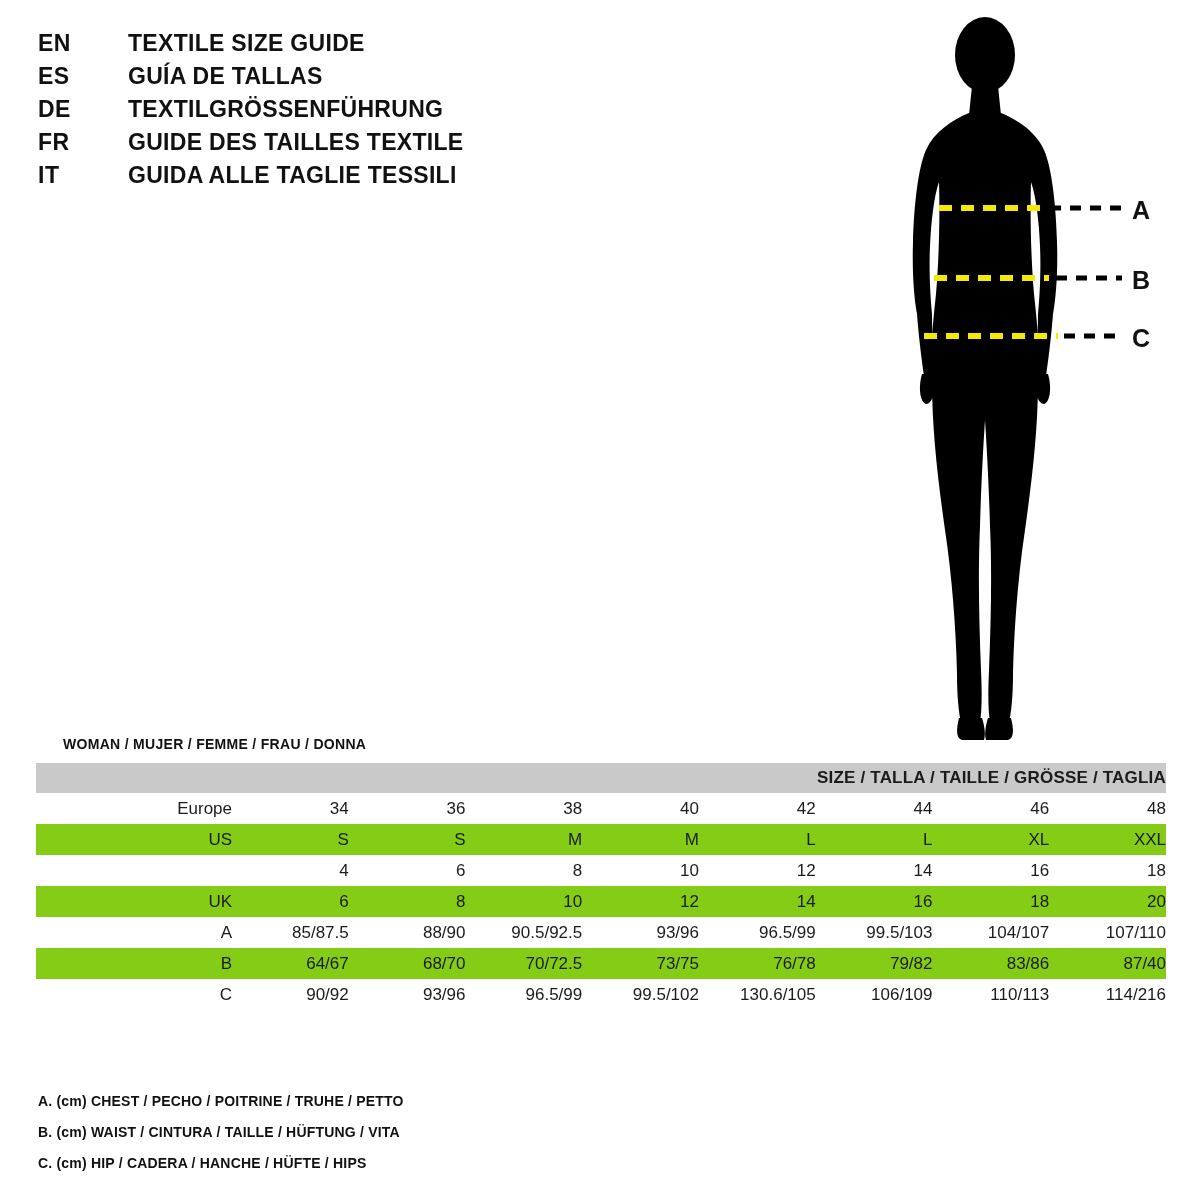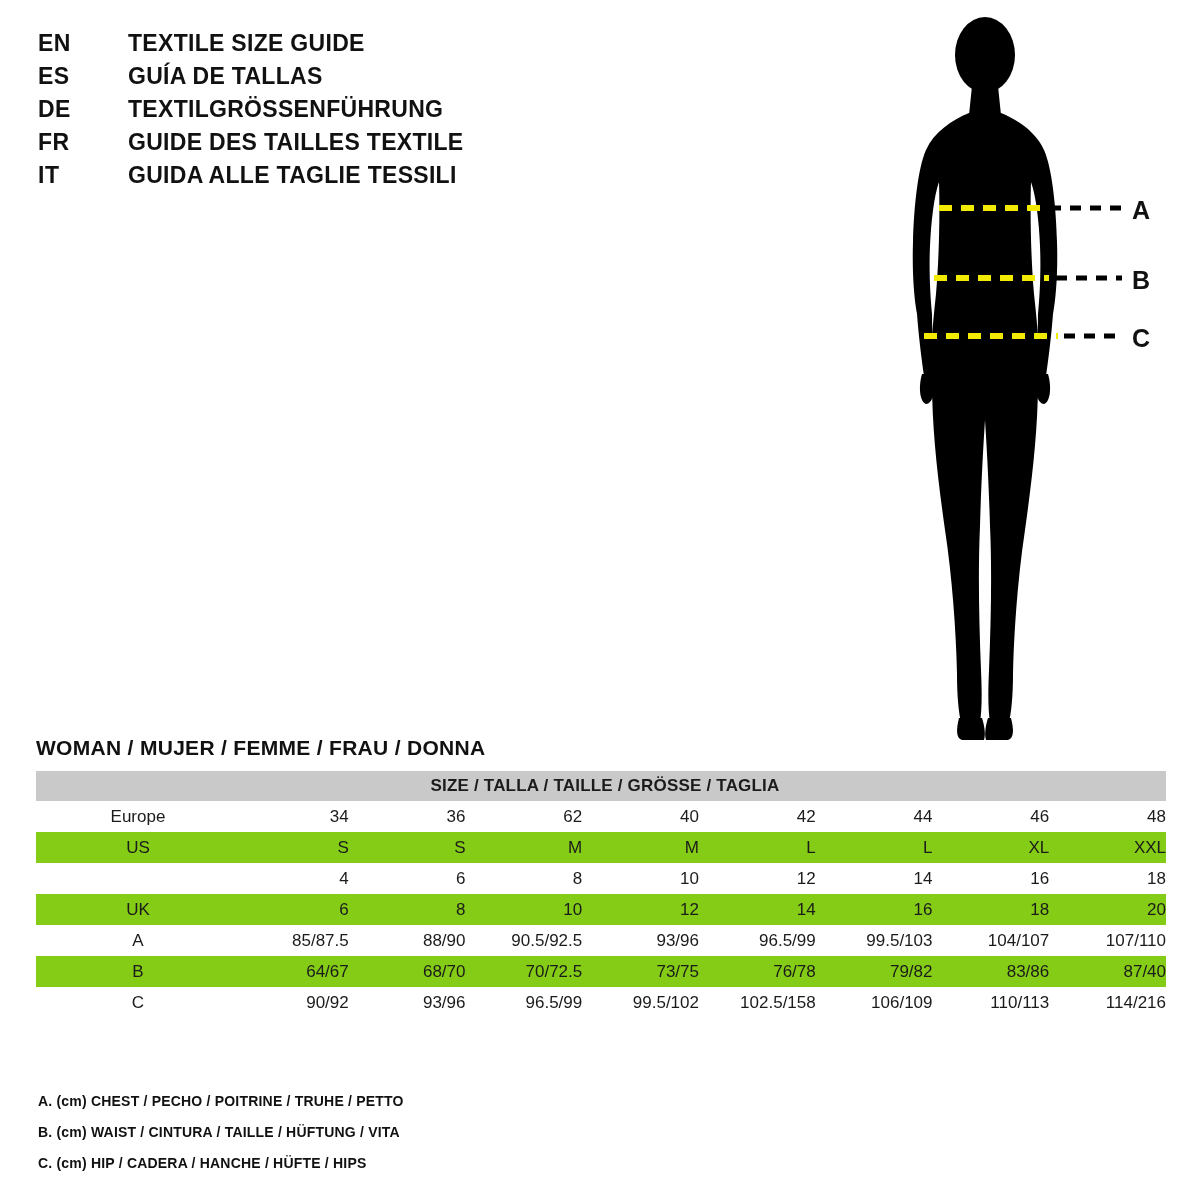--- a/index.html
+++ b/index.html
@@ -62,40 +62,41 @@
   }
 
   
   #table-area {
     position: absolute;
     left: 36px;
     top: 736px;
     width: 1130px;
   }
   #section-label {
-    font-size: 21px;
+    font-size: 14px;
     font-weight: bold;
     letter-spacing: 0.3px;
     margin-bottom: 11px;
+    margin-left: 27px;
   }
   table {
     border-collapse: collapse;
     width: 1130px;
     table-layout: fixed;
   }
   td, th {
     font-size: 17px;
     font-weight: normal;
     padding: 0;
     height: 31px;
     vertical-align: middle;
     color: #1b1b1b;
   }
   .row-header-cell {
-    text-align: center;
+    text-align: right;
     padding-left: 8px;
   }
   .data-cell {
     text-align: right;
   }
   tr.head-row td {
     background: #c9c9c9;
     font-weight: bold;
     font-size: 17px;
     letter-spacing: 0.2px;
@@ -238,21 +239,21 @@
     </colgroup>
     <tbody>
       <tr class="head-row">
         <td class="row-header-cell" colspan="9">SIZE / TALLA / TAILLE / GRÖSSE / TAGLIA</td>
       </tr>
 
       <tr class="plain">
         <td class="row-header-cell">Europe</td>
         <td class="data-cell">34</td>
         <td class="data-cell">36</td>
-        <td class="data-cell">62</td>
+        <td class="data-cell">38</td>
         <td class="data-cell">40</td>
         <td class="data-cell">42</td>
         <td class="data-cell">44</td>
         <td class="data-cell">46</td>
         <td class="data-cell">48</td>
       </tr>
 
       <tr class="alt">
         <td class="row-header-cell">US</td>
         <td class="data-cell">S</td>
@@ -312,21 +313,21 @@
         <td class="data-cell">83/86</td>
         <td class="data-cell">87/40</td>
       </tr>
 
       <tr class="plain">
         <td class="row-header-cell">C</td>
         <td class="data-cell">90/92</td>
         <td class="data-cell">93/96</td>
         <td class="data-cell">96.5/99</td>
         <td class="data-cell">99.5/102</td>
-        <td class="data-cell">102.5/158</td>
+        <td class="data-cell">130.6/105</td>
         <td class="data-cell">106/109</td>
         <td class="data-cell">110/113</td>
         <td class="data-cell">114/216</td>
       </tr>
     </tbody>
   </table>
 </div>
 
 <div id="legend">
   <div class="legend-row">A. (cm) CHEST / PECHO / POITRINE / TRUHE / PETTO</div>

